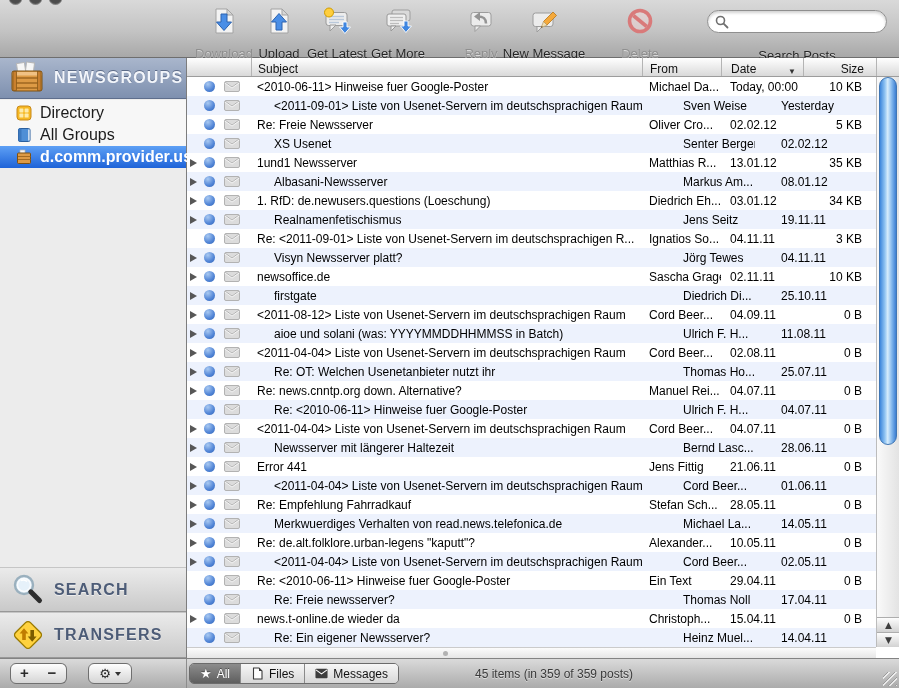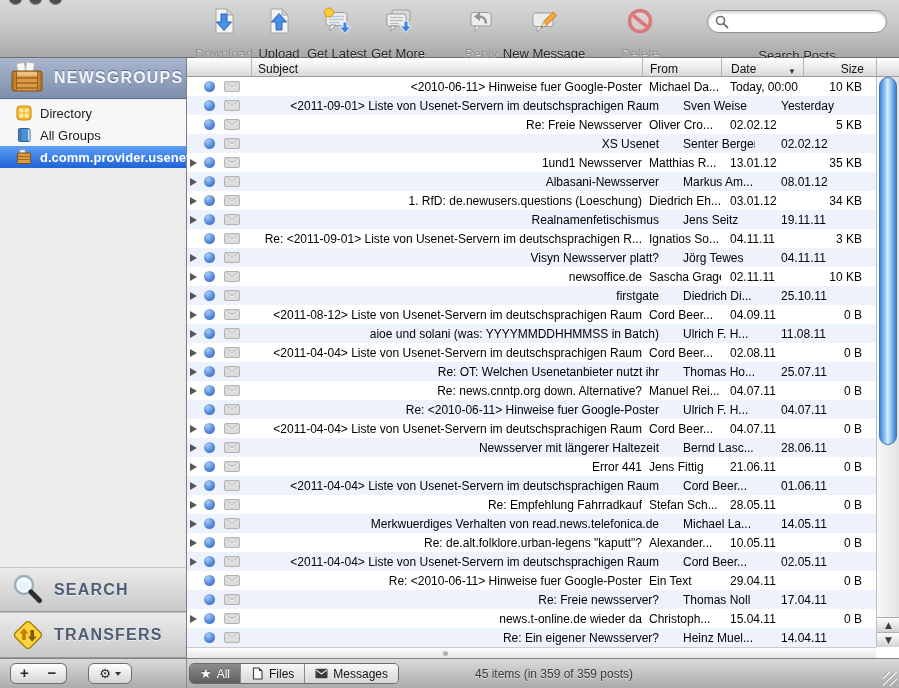--- a/index.html
+++ b/index.html
@@ -23,21 +23,21 @@
   #search-label { text-align:center; font-size:13px; color:#262626; margin-top:15px; text-shadow:0 1px 0 rgba(255,255,255,.55); }
 
   
   #sidebar { position:absolute; left:0; top:58px; width:187px; height:600px;
     background:#ececec; border-right:1px solid #7d7d7d; }
   .side-header { display:flex; align-items:center; font-size:16px; font-weight:bold; letter-spacing:1.2px; }
   #ng-header { height:41px; background:linear-gradient(#a9b6cc,#7e90af);
     border-bottom:1px solid #5e6e8c; color:#f2f5fa; text-shadow:0 -1px 0 rgba(40,55,85,.55); padding-left:8px; }
   #ng-header svg { width:38px; height:34px; margin-right:8px; }
   #ng-items { position:absolute; top:42px; left:0; width:186px; background:#f7f7f7; padding-top:2px; }
-  .ng-item { height:22px; display:flex; align-items:center; padding-left:40px; font-size:13px; color:#1b1b1b; position:relative; }
+  .ng-item { height:22px; display:flex; align-items:center; padding-left:40px; font-size:16px; color:#1b1b1b; position:relative; }
   .ng-item svg { position:absolute; left:16px; top:3px; width:16px; height:16px; }
   .ng-item.selected { background:linear-gradient(#5ea0f5,#1e63d8); color:#fff; font-weight:bold; }
   .bottom-section { position:absolute; left:0; width:186px; color:#4d5c77;
     background:linear-gradient(#ebebeb,#c9c9c9); border-top:1px solid #c6c6c6; border-bottom:1px solid #989898;
     text-shadow:0 1px 0 rgba(255,255,255,.6); padding-left:10px; }
   #search-section { bottom:46px; height:45px; }
   #transfers-section { bottom:0; height:46px; }
   .bottom-section svg { width:36px; height:36px; margin-right:8px; }
 
   
@@ -55,21 +55,21 @@
 
   #tbody { position:absolute; top:19px; left:0; width:689px; height:570px; overflow:hidden; background:#fff; }
   .row { height:19px; display:flex; font-size:12px; color:#000; align-items:center; white-space:nowrap; }
   .row.alt { background:#edf2fd;gap:17px; }
   .cell-icons { width:64px; display:flex; align-items:center; flex:none; }
   .tri { width:0; height:0; border-left:7px solid #575757; border-top:4.5px solid transparent;
     border-bottom:4.5px solid transparent; margin-left:3px; flex:none; }
   .dot { width:11px; height:11px; border-radius:50%; margin-left:7px; flex:none;
     background:radial-gradient(circle at 35% 28%, #a9c9f1, #5084d6 60%, #3566b5); }
   .env { margin-left:9px; flex:none; width:16px; height:11px; }
-  .cell-subject { width:391px; padding-left:6px; overflow:hidden; flex:none;text-align:right; }
+  .cell-subject { width:391px; padding-left:6px; overflow:hidden; flex:none; }
   .cell-from { width:79px; padding-left:7px; overflow:hidden; flex:none; }
   .cell-date { width:82px; padding-left:9px; overflow:hidden; flex:none; }
   .cell-size { width:73px; padding-right:14px; text-align:right; flex:none; }
 
   
   #vscroll { position:absolute; top:19px; right:0; width:23px; height:570px;
     background:linear-gradient(90deg,#fafafa,#e3e3e3); border-left:1px solid #bcbcbc; }
   #vthumb { position:absolute; top:0; left:2px; width:18px; height:368px; border-radius:9px;
     border:1px solid #3f76b4;
     background:linear-gradient(90deg,#3e87dc 0%,#8fc3f2 30%,#d7edfc 48%,#7db4ec 75%,#3c7ed2 100%); }

